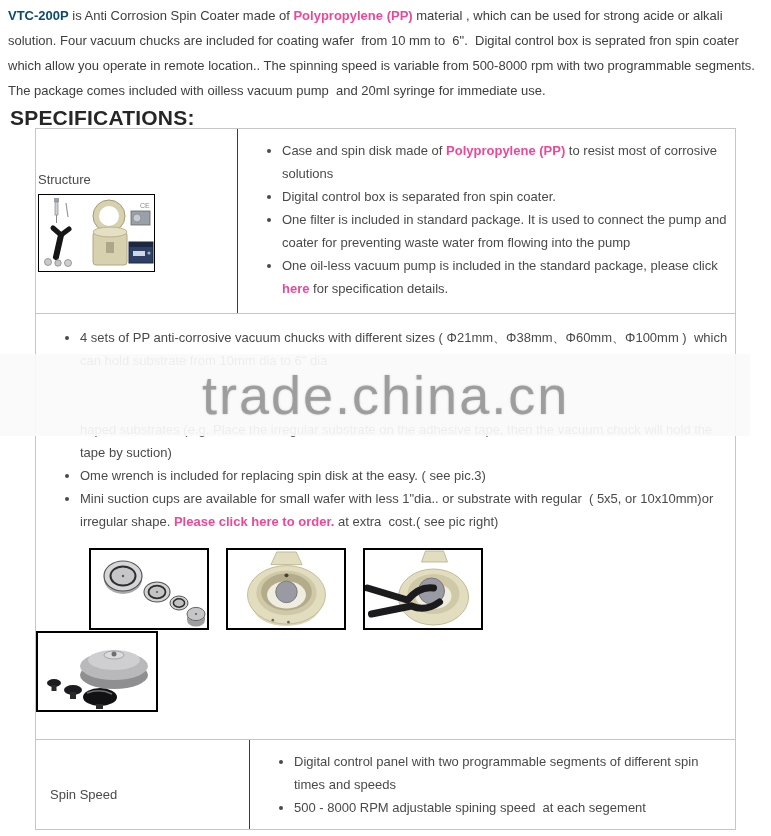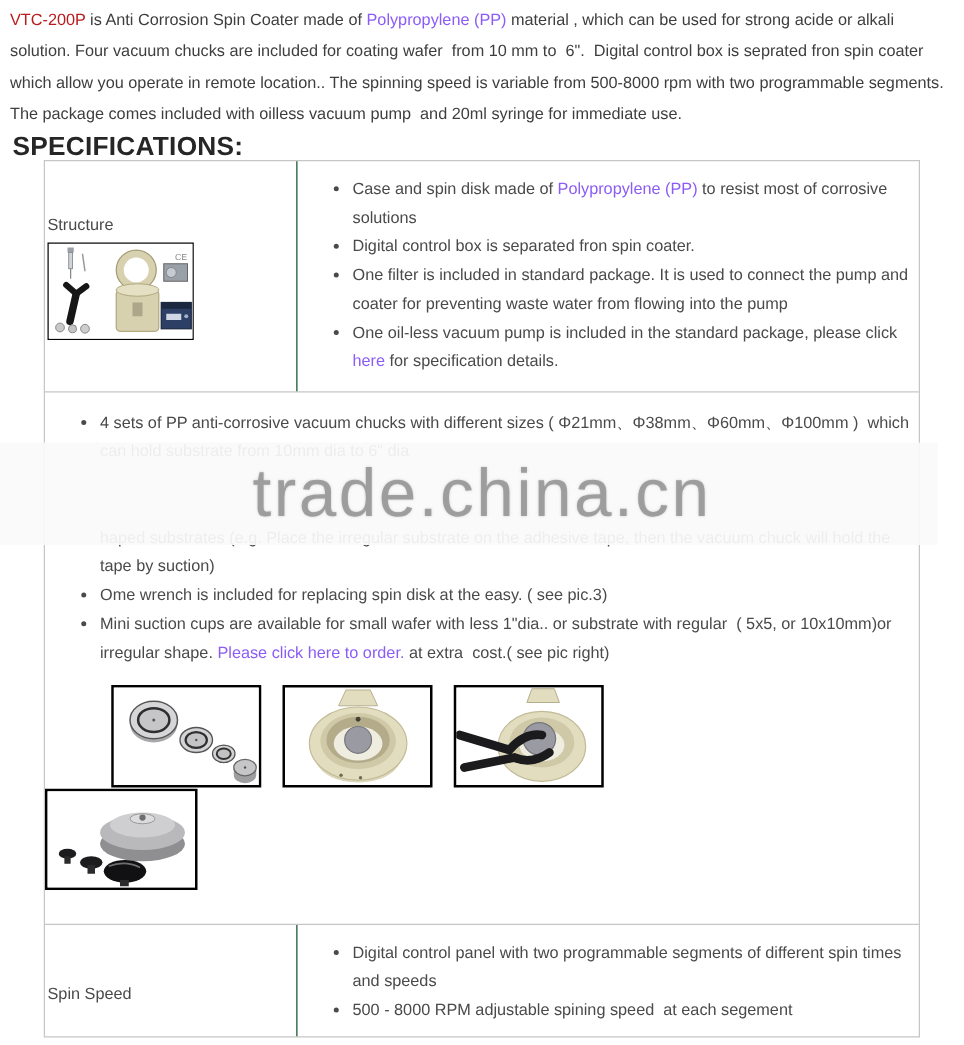--- a/index.html
+++ b/index.html
@@ -5,43 +5,43 @@
   * { box-sizing: border-box; }
   html,body { margin:0; padding:0; background:#fff; }
   .page {
     position:relative; width:771px; height:836px; background:#fff;
     font-family:"Liberation Sans","DejaVu Sans",sans-serif; overflow:hidden;
   }
   .intro {
     margin:0; position:absolute; left:8px; top:3px; width:757px;
     font-size:13px; line-height:25px; color:#3e3e3e; white-space:pre-wrap;
   }
-  .intro .b, .b { font-weight:normal; color:#b91c1c; }
-  .lnk { color:#8b5cf6; text-decoration:none; cursor:pointer; }
+  .intro .b, .b { font-weight:bold; color:#0c4a6e; }
+  .lnk { color:#ec4899; text-decoration:none; cursor:pointer;font-weight:bold; }
   .spec-heading {
     position:absolute; left:10px; top:106px; margin:0;
     font-size:21px; font-weight:bold; color:#262626; letter-spacing:0.2px;
   }
   .spec-table {
     position:absolute; left:35px; top:128px; width:701px;
     border:1px solid #c6c6c6; background:#fff;
   }
   .row { display:flex; }
   .row + .row { border-top:1px solid #c6c6c6; }
   .row1 { height:184px; }
   .row2 { height:426px; }
   .row3 { height:90px; }
   .label-cell {
     width:202px; border-right:1px solid #14532d; padding-left:2px;
     font-size:13px; color:#4a4a4a;
   }
   .cell-label { display:block; line-height:16px; white-space:pre-wrap; }
   .row1 .label-cell { padding-top:43px; }
   .row2 .label-cell { padding-top:237px; }
-  .row3 .label-cell { padding-top:47px; }
+  .row3 .label-cell { padding-top:47px;margin-left:12px; }
   .content-cell { flex:1; padding-right:2px; overflow:hidden; }
   ul.bullets {
     margin:0; padding:0 0 0 44px; list-style:disc;
     font-size:13px; line-height:23px; color:#4a4a4a;
   }
   .row1 ul.bullets { margin-top:10px; }
   .row2 ul.bullets { margin-top:12px; }
   .row3 ul.bullets { margin-top:10px; }
   ul.bullets li { white-space:pre-wrap; }
   .wm-gap { display:block; height:46px; }

